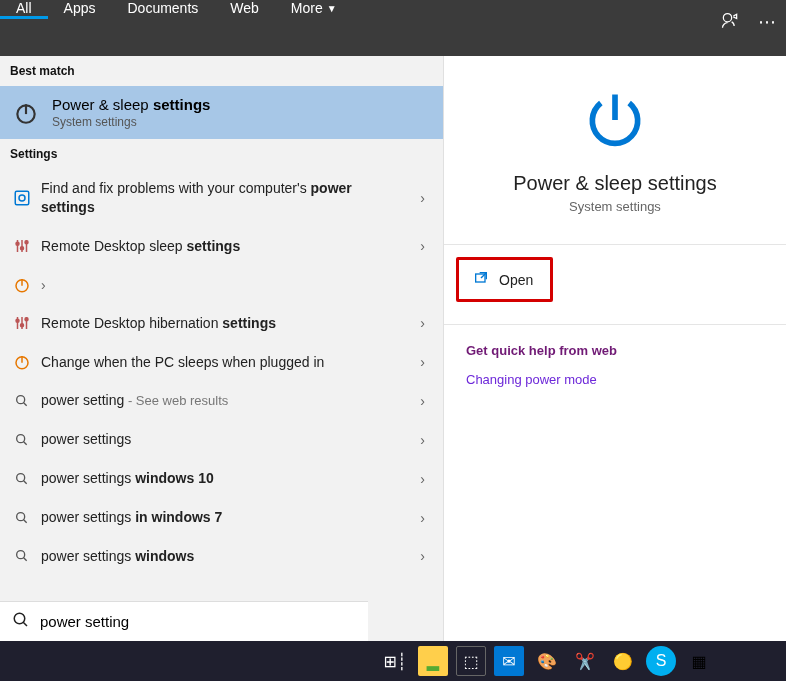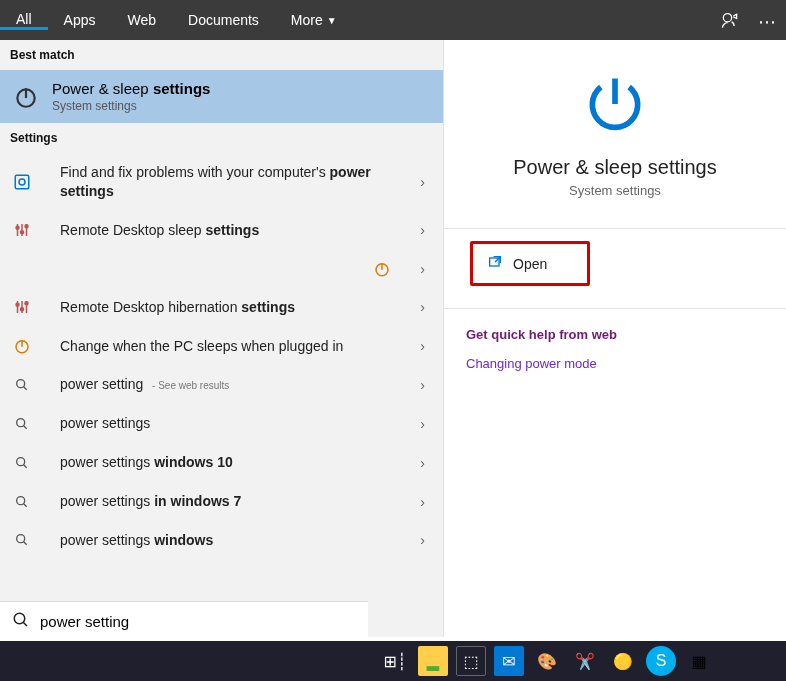--- a/index.html
+++ b/index.html
@@ -1,55 +1,55 @@
 <!DOCTYPE html>
 <html><head>
 <meta charset="utf-8">
 <style>
   * { box-sizing: border-box; margin: 0; padding: 0; font-family: "Segoe UI", Arial, sans-serif; }
   body { width: 786px; height: 681px; background: #fff; overflow: hidden; position: relative; }
 
   
-  .tabbar { height: 40px; background: #3b3b3b; display: flex; align-items: center; color: #fff; font-size: 14px; position: relative; }
+  .tabbar { height: 56px; background: #3b3b3b; display: flex; align-items: flex-start; color: #fff; font-size: 14px; position: relative; }
   .tab { padding: 0 16px; display: flex; align-items: center; cursor: pointer; }
   .tab.active { border-bottom: 3px solid #0099e8; }
   .tab .chev { margin-left: 4px; font-size: 10px; }
   .tabbar .right { position: absolute; right: 8px; top: 0; height: 44px; display: flex; align-items: center; gap: 18px; }
   .feedback-icon svg { width: 20px; height: 20px; }
   .dots { font-size: 18px; letter-spacing: 2px; }
 
   .main { display: flex; height: calc(100% - 44px - 40px); }
 
   
   .left { width: 444px; background: #f2f2f2; display: flex; flex-direction: column; overflow: hidden; border-right: 1px solid #e0e0e0;}
   .left .group-header { font-size: 12px; font-weight: 600; padding: 8px 10px; color: #111; } 
   .left-inner { flex: 1; overflow-y: auto; }
 
   .best-match { background: #a7c7e7; display: flex; align-items: center; padding: 10px 12px; gap: 12px; }
   .best-match .ico { width: 28px; height: 28px; display: flex; align-items: center; justify-content: center; }
   .best-match .title { font-size: 15px; color: #000; }
   .best-match .title b { font-weight: 600; }
   .best-match .sub { font-size: 12px; color: #555; margin-top: 2px; }
 
-  .row { display: flex; align-items: center; padding: 10px 12px; gap: 28px; border-bottom: 0; cursor: pointer; position: relative; justify-content: flex-end; }
+  .row { display: flex; align-items: center; padding: 10px 12px; gap: 9px; border-bottom: 0; cursor: pointer; position: relative; }
   .row .ico { width: 20px; display: flex; justify-content: center; color: #555; }
   .row .txt { flex: 1; font-size: 14px; color: #222; line-height: 1.35; padding-right: 10px; }
   .row .txt b { font-weight: 600; }
-  .row .txt .muted { color: #777; font-size: 10px; padding-left: 6px; }
+  .row .txt .muted { color: #777; font-size: 13px; }
   .row .chev { color: #666; font-size: 14px; padding-right: 6px; }
 
   
   .right-pane { flex: 1; background: #fff; display: flex; flex-direction: column; padding-top: 0; }
   .hero { display: flex; flex-direction: column; align-items: center; padding: 30px 0 20px; }
   .hero svg { width: 68px; height: 68px; }
   .hero .h-title { font-size: 20px; color: #222; margin-top: 14px; }
   .hero .h-sub { font-size: 13px; color: #666; margin-top: 4px; }
   .divider { height: 1px; background: #e5e5e5; margin: 10px 0 0 0; }
 
-  .open-row { margin: 12px 26px; padding: 10px 14px; display: flex; align-items: center; gap: 10px; font-size: 14px; color: #222; width: 120px; cursor: pointer; }
+  .open-row { margin: 12px 12px; padding: 10px 14px; display: flex; align-items: center; gap: 10px; font-size: 14px; color: #222; width: 97px; cursor: pointer; }
   .open-highlight { border: 3px solid #d40000; border-radius: 2px; }
   .open-row svg { width: 16px; height: 16px; }
 
   .help-sec { padding: 18px 22px; }
   .help-sec .label { font-size: 13px; font-weight: 700; color: #701a75; }
   .help-sec .link { margin-top: 14px; font-size: 13px; color: #6d28d9; cursor: pointer; }
 
   
   .search-box-wrap { position: absolute; bottom: 40px; left: 0; width: 368px; height: 40px; background: #fff; border-top: 1px solid #ddd; display: flex; align-items: center; padding: 0 12px; }
   .search-box-wrap svg { width: 18px; height: 18px; color: #333; margin-right: 10px; }
@@ -63,24 +63,24 @@
 <body>
 
 <div class="tabbar">
   <div class="tab active">
       <span>All</span>
     </div>
   <div class="tab">
       <span>Apps</span>
     </div>
   <div class="tab">
+      <span>Documents</span>
+    </div>
+  <div class="tab">
       <span>Web</span>
-    </div>
-  <div class="tab">
-      <span>Documents</span>
     </div>
   <div class="tab">
       <span>More</span>
       <span class="chev">▼</span>
     </div>
   <div class="right">
     <span class="feedback-icon">
       <svg viewBox="0 0 24 24" fill="none" stroke="#fff" stroke-width="1.5">
           <circle cx="9" cy="8" r="5"></circle>
           <path d="M14 13c2 1 3 3 3 5"></path>

